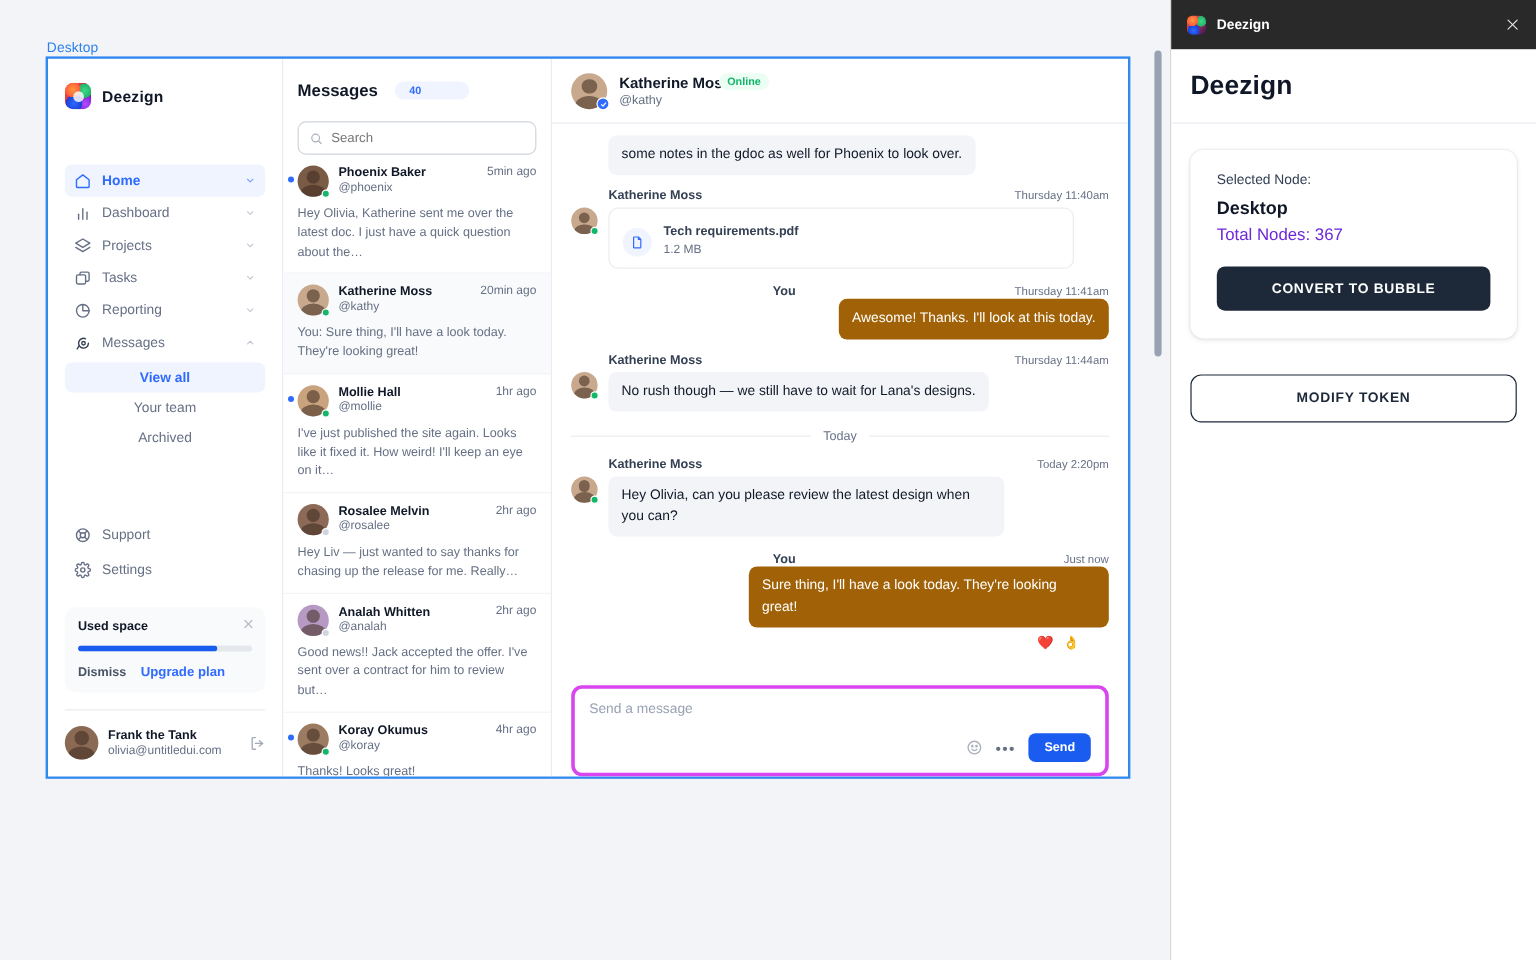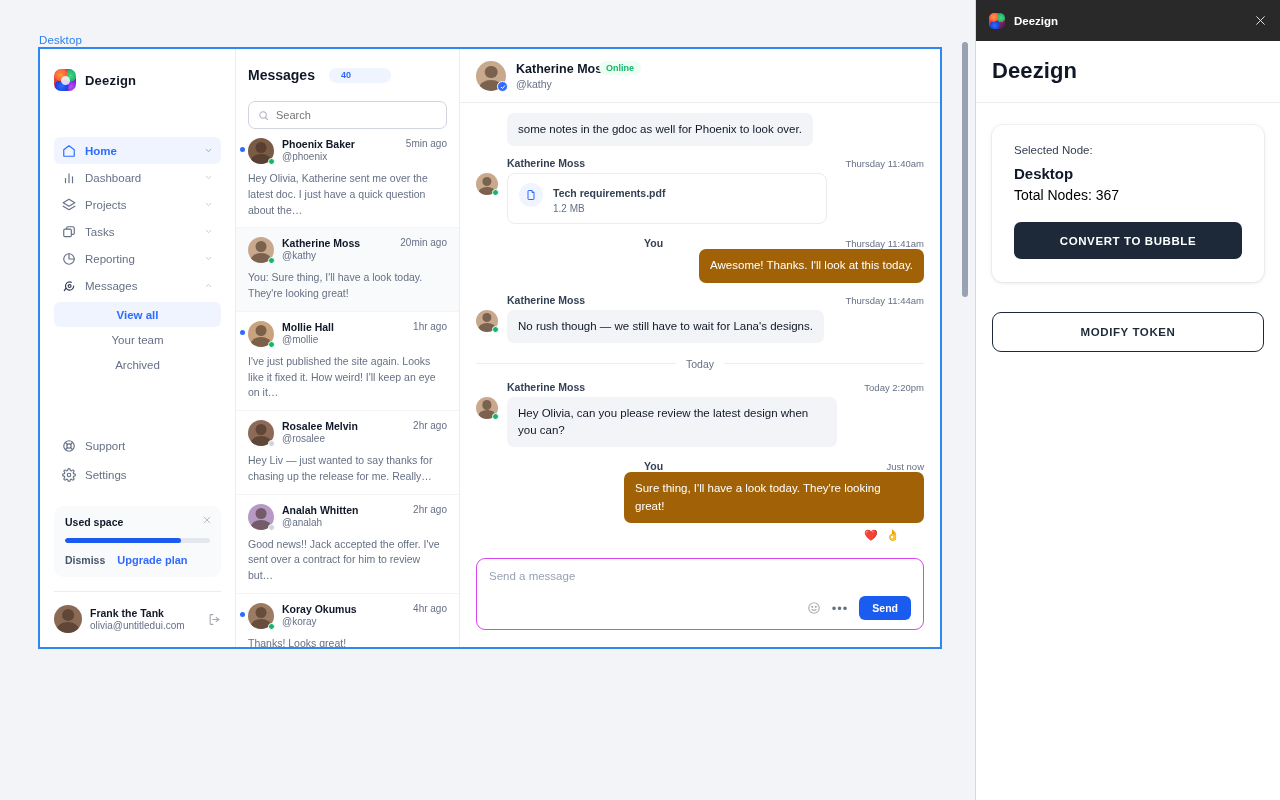--- a/index.html
+++ b/index.html
@@ -188,38 +188,38 @@
   .mhead { display: flex; align-items: baseline; margin-bottom: 4px; }
   .mhead .who { font-size: 10.5px; font-weight: 700; color: #344054; }
   .mhead .when { font-size: 9.5px; color: #667085; margin-left: auto; }
   .row-out { margin-top: 13px; display: flex; flex-direction: column; align-items: flex-end; }
   .out-head { display: flex; align-items: baseline; width: 280px; max-width: 100%; }
   .out-head .who { font-size: 10.5px; font-weight: 700; color: #344054; }
   .out-head .when { font-size: 9.5px; color: #667085; margin-left: auto; }
 
   .filecard {
     border: 1px solid #eaecf0; border-radius: 8px; background: #fff;
-    padding: 9px 11px; display: flex; align-items: flex-start; gap: 10px; width: 320px;
+    padding: 9px 11px; display: flex; align-items: flex-end; gap: 10px; width: 388px;
   }
   .filecard .fico {
     width: 24px; height: 24px; border-radius: 50%; background: #eff4ff;
     display: flex; align-items: center; justify-content: center; flex: none;
   }
   .fname { font-size: 10.5px; font-weight: 700; color: #344054; }
   .fsize { font-size: 10px; color: #667085; margin-top: 2px; }
 
   .day-sep { display: flex; align-items: center; gap: 10px; margin: 15px 0 2px; }
   .day-sep .ln { flex: 1; height: 1px; background: #eaecf0; }
   .day-sep .lbl { font-size: 10.5px; color: #667085; }
 
   .reacts { display: flex; justify-content: flex-end; gap: 8px; margin-top: 6px; padding-right: 24px; }
   .reacts span { font-size: 11px; }
 
   .composer {
-    margin: 13px 16px 17px; border: 1px solid #d946ef; border-radius: 9px;
+    margin: 13px 16px 0; border: 3px solid #d946ef; border-radius: 9px;
     padding: 11px 12px 9px; background: #fff;
   }
   .composer .ph { font-size: 11.5px; color: #98a2b3; }
   .comp-actions { display: flex; align-items: center; justify-content: flex-end; gap: 11px; margin-top: 14px; }
   .ic-btn { width: 14px; height: 14px; opacity: .55; cursor: pointer; }
   .dots { color: #667085; font-size: 13px; letter-spacing: 1px; cursor: pointer; line-height: 1; }
   .send-btn {
     background: #1a5cf0; color: #fff; border: 0; border-radius: 6px;
     font-family: inherit; font-size: 10.5px; font-weight: 700;
     padding: 6px 13px; cursor: pointer;
@@ -255,21 +255,21 @@
     font-size: 22px; font-weight: 700; color: #101828;
     padding: 17px 16px 18px; border-bottom: 1px solid #eaecf0; letter-spacing: .1px;
   }
   .rp-card {
     margin: 22px 16px 0; background: #fff; border-radius: 11px;
     box-shadow: 0 1px 4px rgba(16,24,40,.10), 0 0 0 1px rgba(16,24,40,.04);
     padding: 19px 22px 23px;
   }
   .rp-sel-label { font-size: 11.5px; color: #344054; }
   .rp-node { font-size: 15px; font-weight: 700; color: #101828; margin-top: 9px; }
-  .rp-total { font-size: 14px; color: #000000; margin-top: 5px; }
+  .rp-total { font-size: 14px; color: #6d28d9; margin-top: 5px; }
   .btn-dark {
     width: 100%; margin-top: 19px; height: 37px; border-radius: 7px;
     background: #1d2939; color: #fff; border: 0; cursor: pointer;
     font-family: inherit; font-size: 11.5px; font-weight: 700; letter-spacing: .6px;
   }
   .btn-outline {
     display: block; width: calc(100% - 32px); margin: 30px 16px 0; height: 40px;
     border-radius: 9px; background: #fff; color: #1d2939;
     border: 1.5px solid #1d2939; cursor: pointer;
     font-family: inherit; font-size: 11.5px; font-weight: 700; letter-spacing: .6px;

